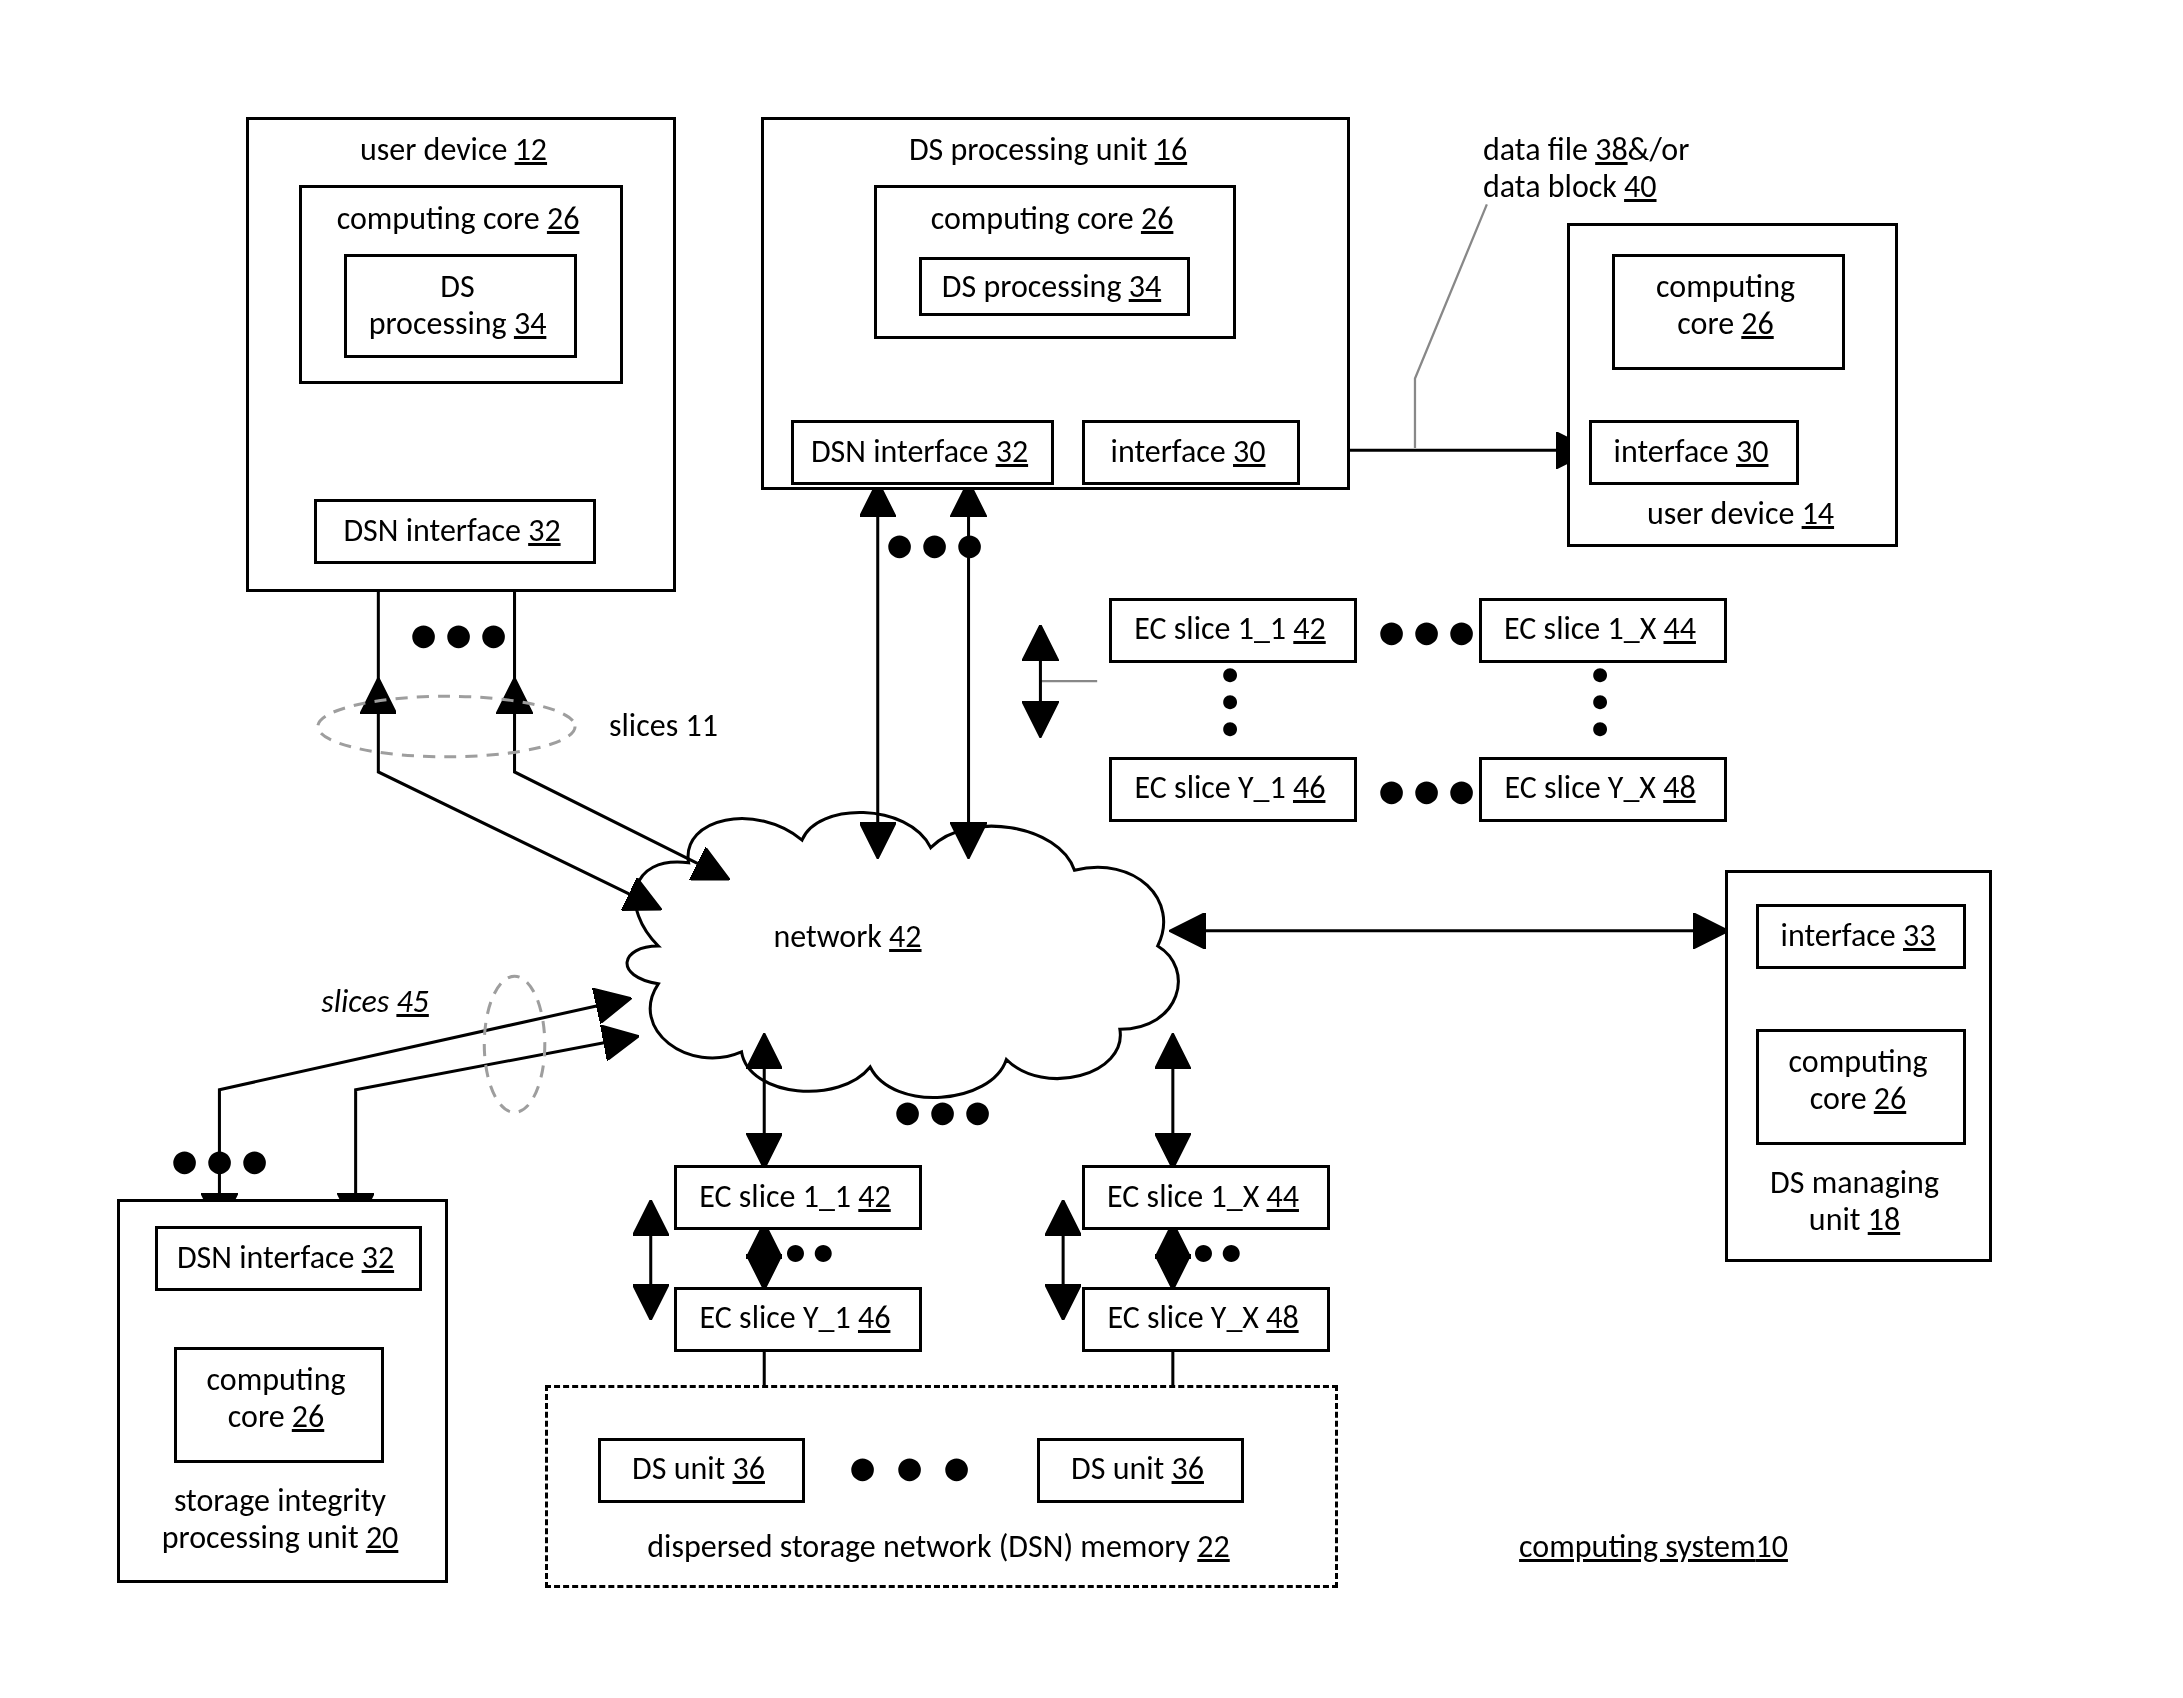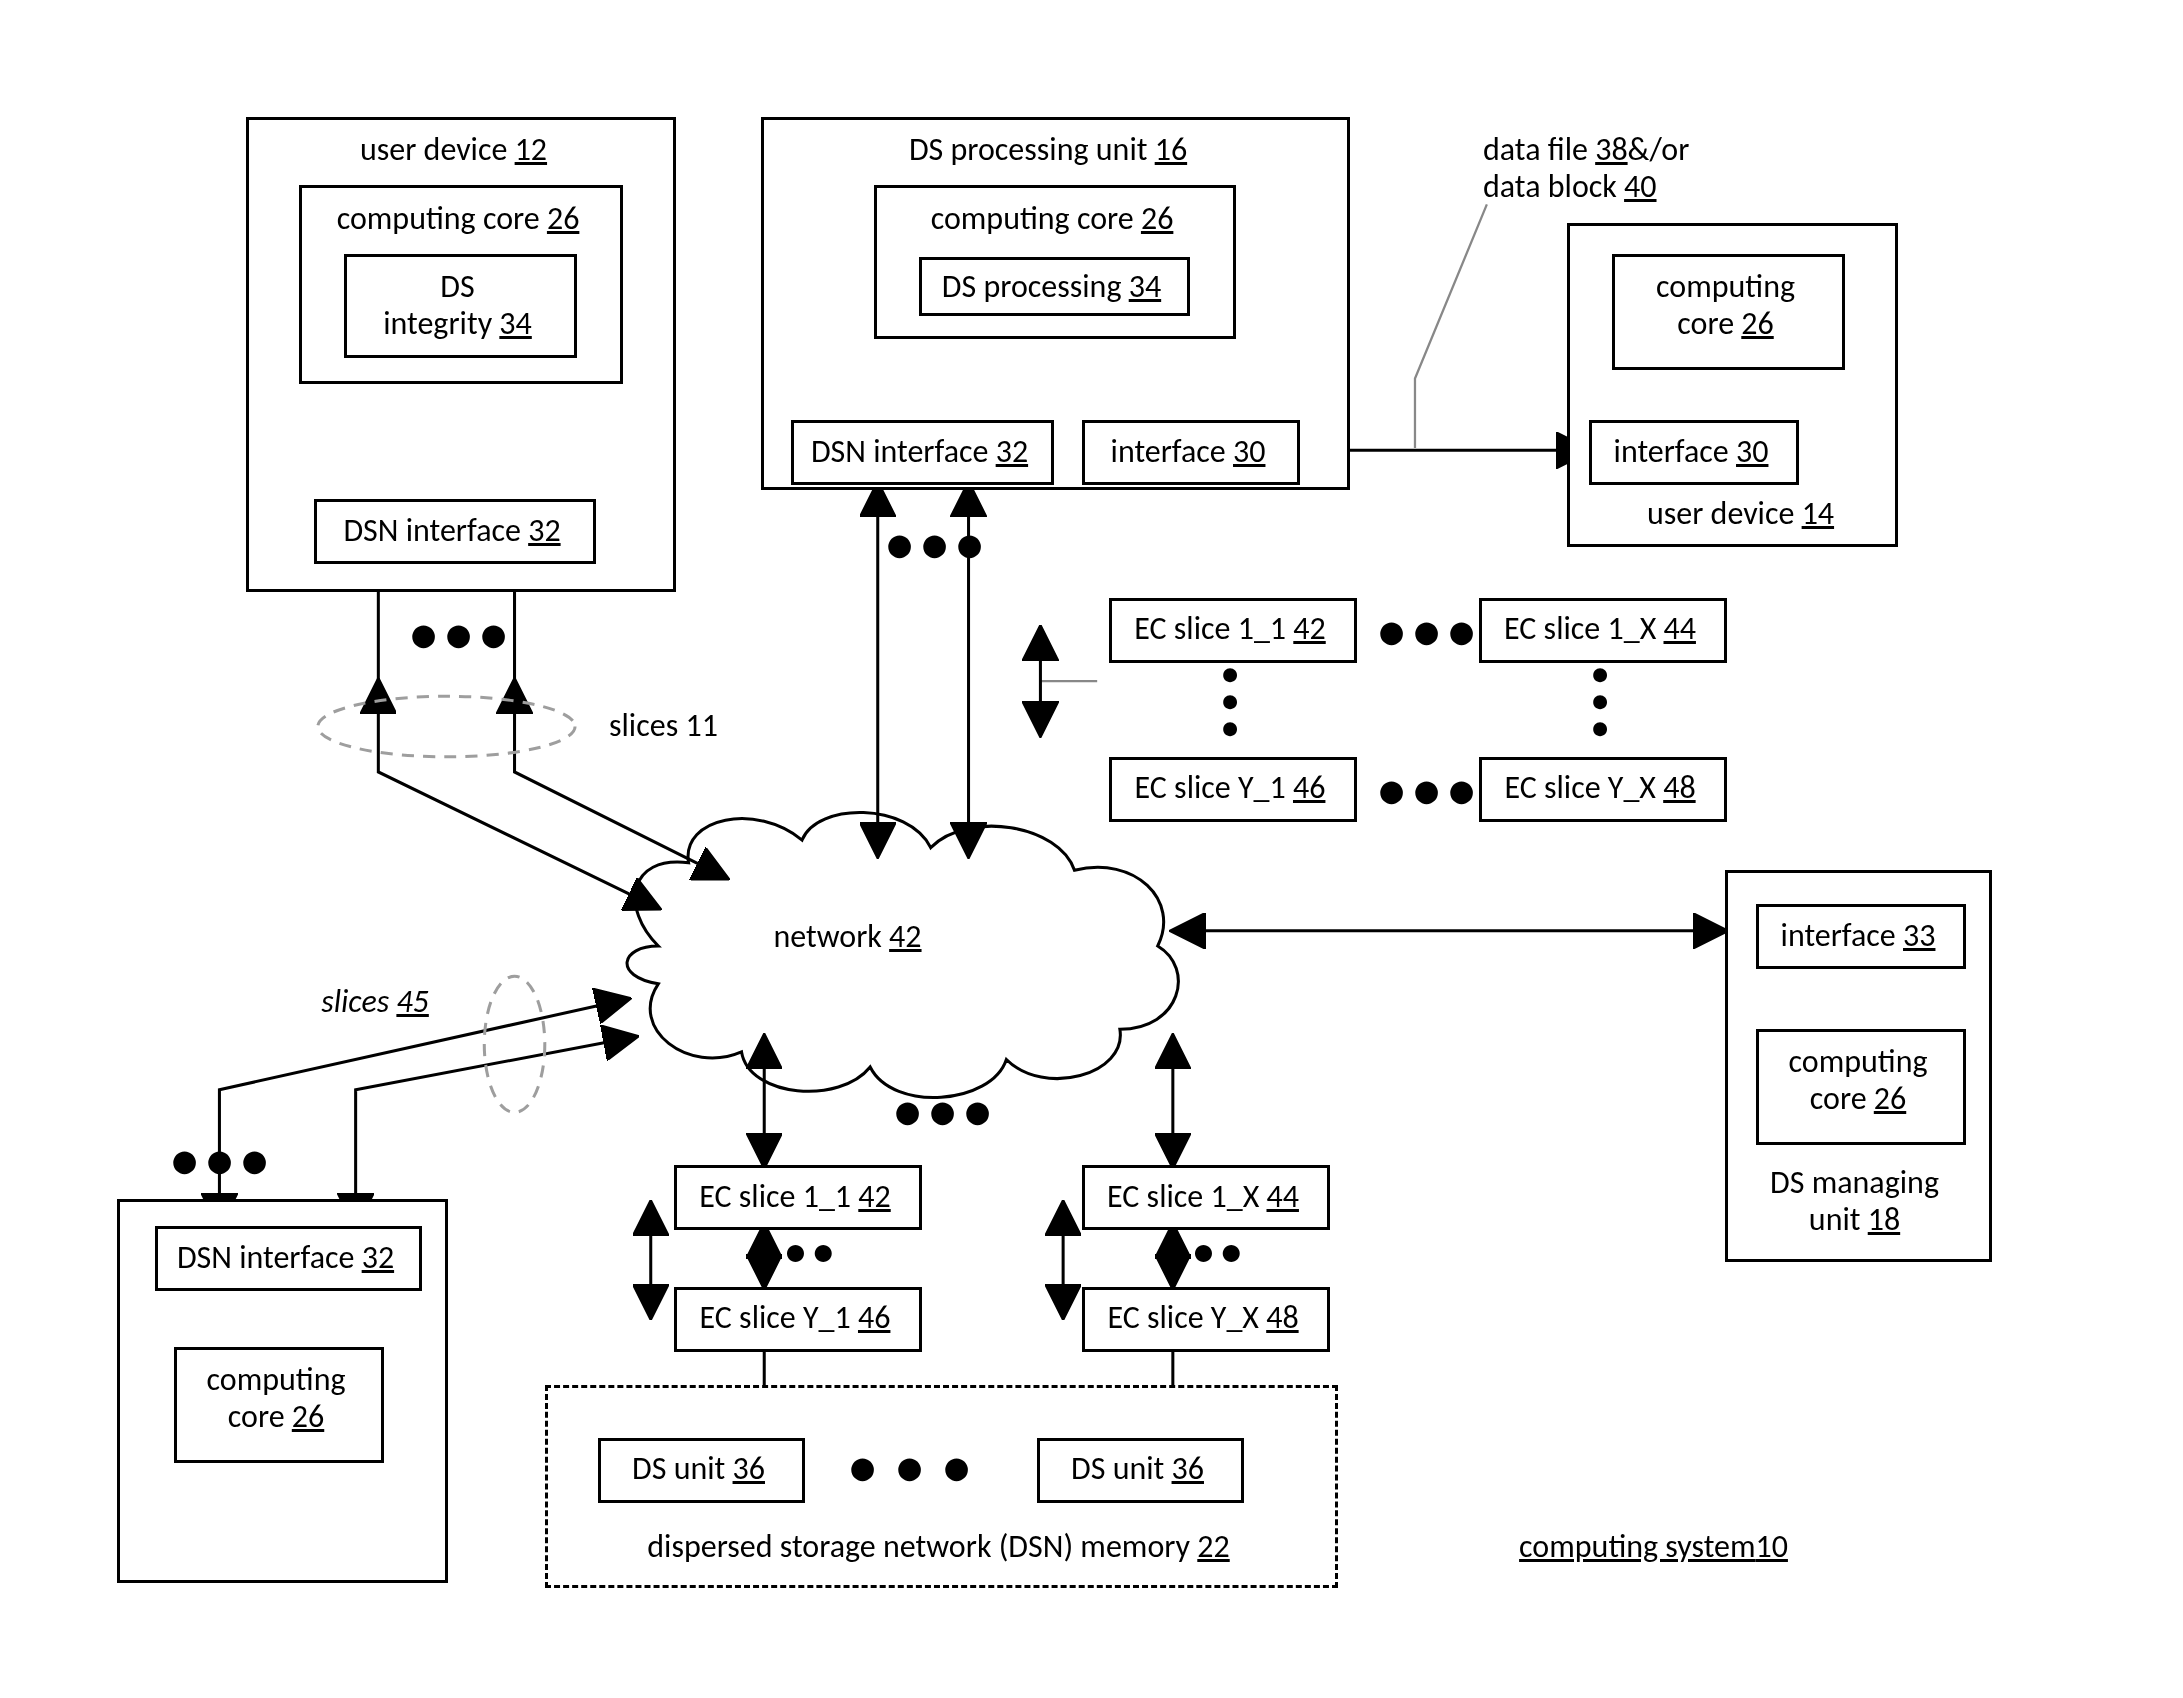--- a/index.html
+++ b/index.html
@@ -90,21 +90,21 @@
     C 910 1420, 830 1360, 870 1300
     C 810 1290, 820 1250, 870 1250 Z"></path>
 </svg>
 
 <div class="box" style="left:246px;top:117px;width:424px;height:469px;"></div>
 <div class="lbl" style="left:325px;top:132px;width:257px;"><span>user device</span> <span class="u">12</span></div>
 <div class="box" style="left:299px;top:185px;width:318px;height:193px;"></div>
 <div class="lbl" style="left:318px;top:201px;width:280px;"><span>computing core</span> <span class="u">26</span></div>
 <div class="box" style="left:344px;top:254px;width:227px;height:98px;"></div>
 <div class="lbl" style="left:344px;top:269px;width:227px;"><span>DS</span>
-<span>integrity</span> <span class="u">34</span></div>
+<span>processing</span> <span class="u">34</span></div>
 <div class="box" style="left:314px;top:499px;width:276px;height:59px;"></div>
 <div class="lbl" style="left:314px;top:513px;width:276px;"><span>DSN interface</span> <span class="u">32</span></div>
 
 <div class="box" style="left:761px;top:117px;width:583px;height:367px;"></div>
 <div class="lbl" style="left:870px;top:132px;width:356px;"><span>DS processing unit</span> <span class="u">16</span></div>
 <div class="box" style="left:874px;top:185px;width:356px;height:148px;"></div>
 <div class="lbl" style="left:908px;top:201px;width:288px;"><span>computing core</span> <span class="u">26</span></div>
 <div class="box" style="left:919px;top:257px;width:265px;height:53px;"></div>
 <div class="lbl" style="left:919px;top:269px;width:265px;"><span>DS processing</span> <span class="u">34</span></div>
 <div class="box" style="left:791px;top:420px;width:257px;height:59px;"></div>
@@ -155,20 +155,22 @@
 <span>core</span> <span class="u">26</span></div>
 <div class="lbl" style="left:1741px;top:1165px;width:227px;"><span>DS managing</span>
 <span>unit</span> <span class="u">18</span></div>
 
 <div class="box" style="left:117px;top:1199px;width:325px;height:378px;"></div>
 <div class="box" style="left:155px;top:1226px;width:261px;height:59px;"></div>
 <div class="lbl" style="left:155px;top:1240px;width:261px;"><span>DSN interface</span> <span class="u">32</span></div>
 <div class="box" style="left:174px;top:1347px;width:204px;height:110px;"></div>
 <div class="lbl" style="left:174px;top:1362px;width:204px;"><span>computing</span>
 <span>core</span> <span class="u">26</span></div>
+<div class="lbl" style="left:140px;top:1483px;width:280px;"><span>storage integrity</span>
+<span>processing unit</span> <span class="u">20</span></div>
 
 <div class="box" style="left:674px;top:1165px;width:242px;height:59px;"></div>
 <div class="lbl" style="left:674px;top:1179px;width:242px;"><span>EC slice 1_1</span> <span class="u">42</span></div>
 <div class="box" style="left:674px;top:1287px;width:242px;height:59px;"></div>
 <div class="lbl" style="left:674px;top:1300px;width:242px;"><span>EC slice Y_1</span> <span class="u">46</span></div>
 <div class="box" style="left:1082px;top:1165px;width:242px;height:59px;"></div>
 <div class="lbl" style="left:1082px;top:1179px;width:242px;"><span>EC slice 1_X</span> <span class="u">44</span></div>
 <div class="box" style="left:1082px;top:1287px;width:242px;height:59px;"></div>
 <div class="lbl" style="left:1082px;top:1300px;width:242px;"><span>EC slice Y_X</span> <span class="u">48</span></div>
 <div class="dots small" style="left:757px;top:1230px;">●●●</div>

